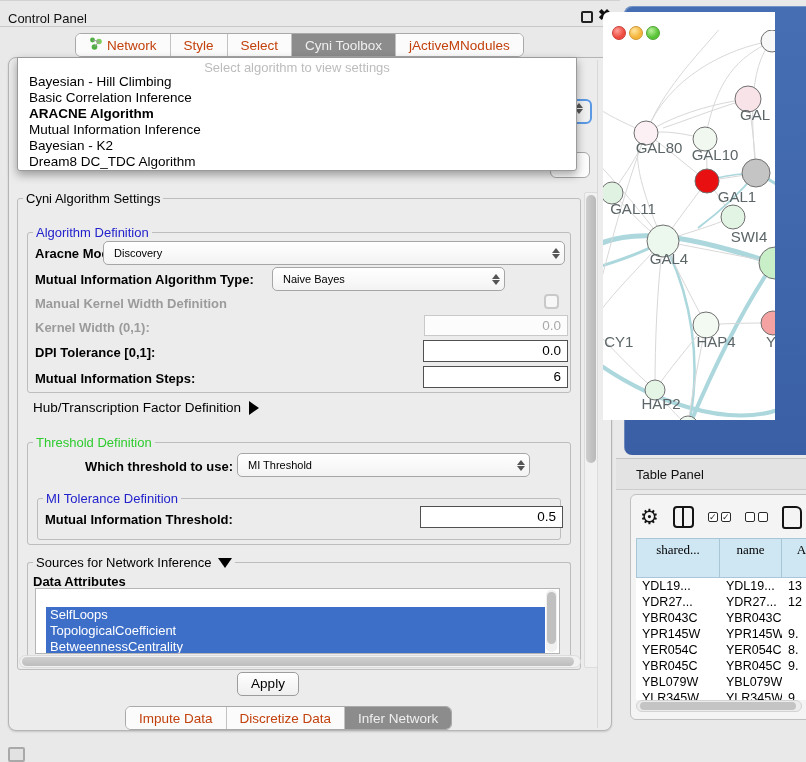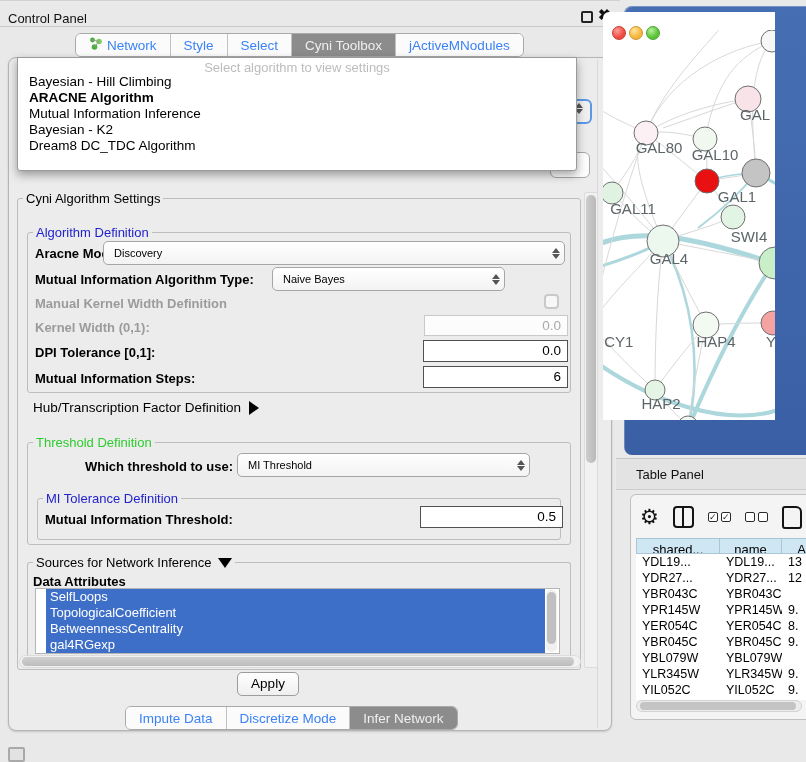--- a/index.html
+++ b/index.html
@@ -9,21 +9,21 @@
   .abs { position:absolute; }
 
   
   #cp-titlebar { left:0; top:4; width:620px; height:27px; border-top:1px solid #d2d2d2; border-bottom:1px solid #c9c9c9; background:#e9e9e9; }
   #cp-title { left:8px; top:11px; font-size:13px; color:#111; }
   #float-btn { left:581px; top:11px; width:12px; height:12px; border:2px solid #222; border-radius:2px; background:transparent; }
   #close-btn { left:598px; top:6px; font-size:15px; font-weight:bold; color:#111; }
 
   
   .tabstrip { display:flex; align-items:stretch; background:#fbfbfb; border:1px solid #a9a9a9; border-radius:6px; overflow:hidden; height:24px; }
-  .tab { display:flex; align-items:center; padding:0 13px; font-size:13.5px; color:#3b82f6; background:#fbfbfb; border-right:1px solid #c2c2c2; white-space:nowrap; }
+  .tab { display:flex; align-items:center; padding:0 13px; font-size:13.5px; color:#c2410c; background:#fbfbfb; border-right:1px solid #c2c2c2; white-space:nowrap; }
   .tab:last-child { border-right:none; }
   .tab.selected { background:#8c8c8c; color:#efefef; }
   #top-tabs { left:75px; top:33px; }
   #bottom-tabs { left:125px; top:706px; }
 
   
   #cp-panel { left:8px; top:57px; width:604px; height:674px; background:#ececec; border:1px solid #b5b5b5; border-radius:8px; box-shadow:0 1px 2px rgba(0,0,0,.15); }
 
   
   #algo-popup { left:17px; top:57px; width:560px; height:114px; background:#fff; border:1px solid #9a9a9a; border-radius:0 0 3px 3px; box-shadow:0 4px 10px rgba(0,0,0,.35); z-index:30; }
@@ -53,21 +53,21 @@
 
   .field { position:absolute; background:#fff; border:1px solid #515151; text-align:right; padding:2px 6px 0 0; font-size:13.5px; }
   .field.dis { border:1px solid #c9c9c9; color:#a9a9a9; background:#fcfcfc; }
 
   .checkbox { position:absolute; width:15px; height:15px; border:2px solid #c9c9c9; border-radius:4px; background:#f7f7f7; }
 
   .tri-right { display:inline-block; width:0; height:0; border-top:7px solid transparent; border-bottom:7px solid transparent; border-left:10px solid #000; vertical-align:-3px; margin-left:8px; }
   .tri-down { display:inline-block; width:0; height:0; border-left:7px solid transparent; border-right:7px solid transparent; border-top:10px solid #000; vertical-align:-1px; margin-left:6px; }
 
   
-  #attr-list { left:35px; top:588px; width:525px; height:66px; background:#fff; border:1px solid #b5b5b5; overflow:hidden; padding-top:0; z-index:2;}
+  #attr-list { left:35px; top:588px; width:525px; height:66px; background:#fff; border:1px solid #b5b5b5; overflow:hidden; padding-top:18px; z-index:2;}
   .attr-item { height:16px; line-height:16px; margin-left:10px; margin-right:14px; padding-left:4px; font-size:13px; }
   .attr-item.sel { background:#3e6fc8; color:#fff; }
   #attr-vscroll { left:546px; top:590px; width:11px; height:62px; background:#f0f0f0; z-index:3; border-radius:5px;}
   #attr-thumb { left:1px; top:2px; width:9px; height:52px; background:#c0c0c0; border-radius:5px; }
 
   
   #settings-vscroll { left:584px; top:192px; width:14px; height:476px; background:#f1f1f1; border:1px solid #dcdcdc; border-radius:2px; }
   #settings-vthumb { left:1px; top:2px; width:10px; height:268px; background:linear-gradient(90deg,#cdcdcd,#b9b9b9); border-radius:6px; }
   #settings-hscroll { left:19px; top:655px; width:562px; height:13px; background:#f1f1f1; border:1px solid #dcdcdc; border-radius:7px; z-index:4; }
   #settings-hthumb { left:2px; top:1px; width:552px; height:9px; background:linear-gradient(#d0d0d0,#bdbdbd); border-radius:5px; }
@@ -93,21 +93,21 @@
   #tp-panel { left:630px; top:494px; width:186px; height:226px; background:#f4f4f4; border:1px solid #c0c0c0; border-radius:6px; }
   #tp-toolbar { left:640px; top:502px; width:166px; height:30px; display:flex; align-items:center; gap:14px; }
   #gear { font-size:21px; line-height:22px; color:#141414; }
   #cols-icon { width:21px; height:22px; border:2.5px solid #141414; border-radius:4px; position:relative; }
   #cols-icon:before { content:""; position:absolute; left:7px; top:0; bottom:0; width:2.5px; background:#141414; }
   .cb-pair { display:flex; gap:3px; }
   .cb { width:10px; height:10px; border:1.5px solid #2a2a2a; border-radius:2px; font-size:9px; line-height:9px; text-align:center; color:#2a2a2a; background:#fff; }
   #page-icon { width:20px; height:23px; border:2.5px solid #141414; border-radius:3px 6px 3px 3px; }
 
   #tp-table { left:636px; top:538px; width:170px; height:162px; overflow:hidden; background:#fff; }
-  #tp-header { display:flex; height:16px; }
+  #tp-header { display:flex; height:40px;font-family:Liberation Serif, serif; }
   .hcell { background:#cfe6f3; border:1px solid #a9c6d6; border-left:none; font-size:13px; text-align:center; line-height:22px; overflow:hidden; white-space:nowrap; flex-shrink:0; }
   .hcell:first-child { border-left:1px solid #a9c6d6; }
   .trow { display:flex; height:16px; }
   .tcell { font-size:12.5px; line-height:16px; padding-left:6px; white-space:nowrap; overflow:hidden; flex-shrink:0; }
   #tp-hscroll { left:636px; top:700px; width:166px; height:12px; background:#ececec; border:1px solid #d3d3d3; border-radius:6px; z-index:5; }
   #tp-hthumb { left:3px; top:1px; width:156px; height:8px; background:#c4c4c4; border-radius:4px; }
 </style>
 </head>
 <body>
 
@@ -153,20 +153,21 @@
         <i class="up"></i>
         <i class="dn"></i>
       </div>
   </div>
   <div class="abs" id="field-remnant"></div>
 
   <div class="abs" id="algo-popup">
     <div id="popup-hint">Select algorithm to view settings</div>
     <div id="popup-items">
         <div class="popup-item">Bayesian - Hill Climbing</div>
+        <div class="popup-item">Basic Correlation Inference</div>
         <div class="popup-item bold">ARACNE Algorithm</div>
         <div class="popup-item">Mutual Information Inference</div>
         <div class="popup-item">Bayesian - K2</div>
         <div class="popup-item">Dream8 DC_TDC Algorithm</div>
       </div>
   </div>
 
   <div class="group" style="left:17px; top:198px; width:564px; height:472px;"></div>
   <div class="legend" style="left:23px; top:191px;">Cyni Algorithm Settings</div>
 
@@ -245,21 +246,21 @@
   <div class="abs" id="settings-hscroll">
       <div class="abs" id="settings-hthumb"></div>
     </div>
 
   <div class="abs" id="apply-btn">Apply</div>
   <div class="abs tabstrip" id="bottom-tabs">
     <div class="tab">
         <span>Impute Data</span>
       </div>
     <div class="tab">
-        <span>Discretize Mode</span>
+        <span>Discretize Data</span>
       </div>
     <div class="tab selected">
         <span>Infer Network</span>
       </div>
   </div>
 
   <div class="abs" id="mini-icon"></div>
   <div class="abs" id="splitter-grip"></div>
 
   <div class="abs" id="net-frame"></div>

